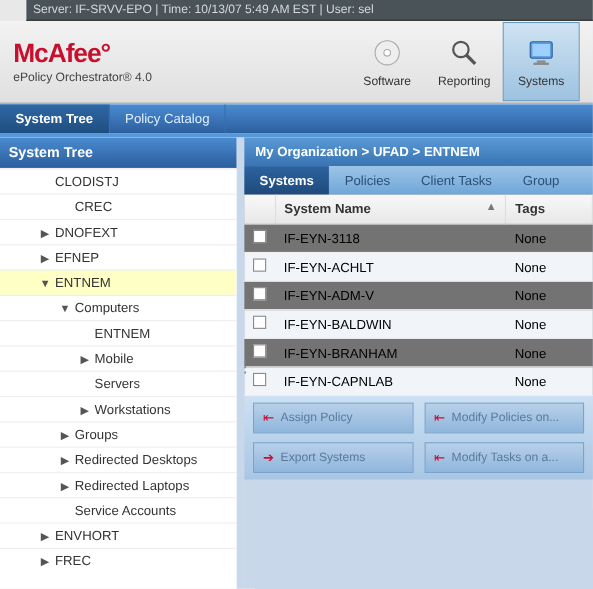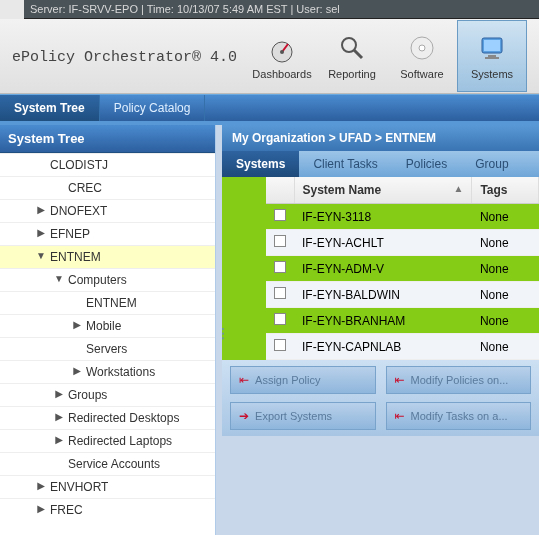--- a/index.html
+++ b/index.html
@@ -5,52 +5,52 @@
 * { margin:0; padding:0; box-sizing:border-box; font-family:Arial,Helvetica,sans-serif; }
 body { width:539px; height:535px; background:#e8e8e8; overflow:hidden; }
 
 
 .server-bar { background:#4a5358; color:#d8d8d8; font-size:11px; padding:3px 6px; border-bottom:1px solid #222;margin-left:24px; }
 
 
 .header { background:linear-gradient(#f2f2f2,#e0e0e0); height:75px; display:flex; align-items:center; padding:0 12px; border-bottom:1px solid #bbb;}
 .logo-area { display:flex; flex-direction:column; }
 .logo-text { font-size:24px; font-weight:bold; color:#c8102e; font-family:Arial Black,Arial,sans-serif; letter-spacing:-1px; }
-.logo-sub { font-size:15px; color:#444; margin-top:2px;font-family:Liberation Mono, monospace; }
+.logo-sub { font-size:11px; color:#444; margin-top:2px; }
 .nav-buttons { margin-left:auto; display:flex; gap:0; }
 .nav-btn { width:70px; height:72px; display:flex; flex-direction:column; align-items:center; justify-content:center; gap:4px; font-size:11px; color:#333; cursor:pointer; border:1px solid transparent; }
 .nav-btn.active { background:linear-gradient(#cfe3f2,#9dc2e0); border:1px solid #6a9bc4; }
 .nav-icon { width:32px; height:32px; display:flex; align-items:center; justify-content:center; }
 
 
 .top-tabs { background:linear-gradient(#4a8bd0,#2c5f9e); display:flex; border-top:1px solid #6aa8e0; }
 .top-tab { padding:6px 14px; font-size:12px; color:#dfefff; cursor:pointer; border-right:1px solid #3570ab; }
 .top-tab.active { background:linear-gradient(#2f68a5,#1f4e80); color:#fff; font-weight:bold; }
 
 
 .divider-strip { height:4px; background:#5998d6; }
 
 
 .layout { display:flex; height:calc(535px - 18px - 75px - 27px - 0px); }
 .sidebar { width:216px; background:#fff; display:flex; flex-direction:column; border-right:1px solid #b0caea; }
 .side-header { background:linear-gradient(#4a8bd0,#2c5f9e); color:#fff; font-size:13px; font-weight:bold; padding:6px 8px; border-bottom:1px solid #1f4e80;}
 .tree { flex:1; overflow:auto; background:#fff; font-size:12px; color:#333; }
-.tree-row { padding:4px 4px 4px 8px; display:flex; align-items:flex-start; gap:4px; border-top:1px solid #eee; cursor:pointer; }
+.tree-row { padding:4px 4px 4px 8px; display:flex; align-items:flex-end; gap:4px; border-top:1px solid #eee; cursor:pointer; }
 .tree-row.sel { background:#feffc5; }
 .tree-caret { width:10px; color:#555; font-size:10px; display:inline-block; text-align:center;}
 .tree-label { white-space:nowrap; overflow:hidden; }
 .ind1{padding-left:36px}.ind2{padding-left:54px}.ind3{padding-left:72px}
 
 
 .content { flex:1; background:#c8d7ea; display:flex; flex-direction:column; }
 .breadcrumb { background:linear-gradient(#5998d6,#3a74b2); color:#fff; font-size:12px; font-weight:bold; padding:6px 10px; display:flex; align-items:center; gap:6px; }
 .sub-tabs { display:flex; background:linear-gradient(#9cc4e8,#6fa6d8); }
 .sub-tab { padding:6px 14px; font-size:12px; color:#2b4f75; cursor:pointer; }
 .sub-tab.active { background:linear-gradient(#2d63a0,#1e4a7a); color:#fff; font-weight:bold; }
-.table-wrap { background:#84cc16; margin:0;padding-left:44px; }
+.table-wrap { background:#737373; margin:0; }
 .tbl { width:100%; border-collapse:collapse; font-size:12px; }
 .tbl th { background:linear-gradient(#f8f8f8,#e8e8e8); text-align:left; padding:6px 8px; border-bottom:1px solid #ccc; border-right:1px solid #ddd; color:#333;}
 .tbl th.sortable { cursor:pointer; }
 .tbl th .sort-arrow { float:right; color:#777; font-size:10px; }
 .tbl td { padding:5px 8px; border-bottom:1px solid #eee; }
 .tbl tr:nth-child(even) td { background:#f1f5fa; }
 .chk { width:12px; height:12px; border:1px solid #888; display:inline-block; background:#fff; }
 
 
 .actions { background:linear-gradient(#cde0f3,#a8c6e4); padding:6px 8px; display:flex; flex-direction:column; gap:8px; }
@@ -64,50 +64,41 @@
 .splitter { width:6px; background:#c8d7ea; position:relative; cursor:col-resize;}
 .splitter::before { content:'⋮'; position:absolute; top:50%; left:0; color:#6a8db0; font-size:14px; transform:translateY(-50%);}
 </style>
 </head>
 <body>
 
 <div class="server-bar">Server: IF-SRVV-EPO | Time: 10/13/07 5:49 AM EST | User: sel</div>
 
 <div class="header">
   <div class="logo-area">
+    <div class="logo-text"><span>McAfee</span><span style="color:#c8102e">°</span></div>
     <div class="logo-sub">ePolicy Orchestrator® 4.0</div>
   </div>
   <div class="nav-buttons" id="nav-buttons">
       <div class="nav-btn">
         <div class="nav-icon">
           <svg width="32" height="32" viewBox="0 0 32 32">
-            <circle cx="16" cy="20" r="10" fill="#ddd" stroke="#555"></circle>
-            <path d="M16 20 L22 12" stroke="#c8102e" stroke-width="2"></path>
-            <circle cx="16" cy="20" r="2" fill="#555"></circle>
+            <circle cx="16" cy="16" r="11" fill="#eee" stroke="#aaa"></circle>
+            <circle cx="16" cy="16" r="3" fill="#fff" stroke="#aaa"></circle>
           </svg>
         </div>
-        <span>Dashboards</span>
+        <span>Software</span>
       </div>
       <div class="nav-btn">
         <div class="nav-icon">
           <svg width="32" height="32" viewBox="0 0 32 32">
             <circle cx="13" cy="13" r="7" fill="none" stroke="#555" stroke-width="2"></circle>
             <path d="M18 18 L26 26" stroke="#555" stroke-width="3"></path>
           </svg>
         </div>
         <span>Reporting</span>
-      </div>
-      <div class="nav-btn">
-        <div class="nav-icon">
-          <svg width="32" height="32" viewBox="0 0 32 32">
-            <circle cx="16" cy="16" r="11" fill="#eee" stroke="#aaa"></circle>
-            <circle cx="16" cy="16" r="3" fill="#fff" stroke="#aaa"></circle>
-          </svg>
-        </div>
-        <span>Software</span>
       </div>
       <div class="nav-btn active">
         <div class="nav-icon">
           <svg width="32" height="32" viewBox="0 0 32 32">
             <rect x="6" y="6" width="20" height="15" rx="2" fill="#5aa0e0" stroke="#2c5f9e"></rect>
             <rect x="8" y="8" width="16" height="11" fill="#9dd0ff"></rect>
             <rect x="12" y="23" width="8" height="2" fill="#888"></rect>
             <rect x="9" y="25" width="14" height="2" fill="#888"></rect>
           </svg>
         </div>
@@ -190,22 +181,22 @@
           <span class="tree-caret">▶</span>
           <span class="tree-label">FREC</span>
         </div>
       </div>
   </div>
   <div class="splitter"></div>
   <div class="content">
     <div class="breadcrumb" id="breadcrumb">My Organization &gt; UFAD &gt; ENTNEM</div>
     <div class="sub-tabs" id="sub-tabs">
         <div class="sub-tab active">Systems</div>
+        <div class="sub-tab">Policies</div>
         <div class="sub-tab">Client Tasks</div>
-        <div class="sub-tab">Policies</div>
         <div class="sub-tab">Group</div>
       </div>
     <div class="table-wrap">
       <table class="tbl">
         <thead>
             <tr>
           <th style="width:28px"></th>
           <th class="sortable"><span>System Name</span><span class="sort-arrow">▲</span></th>
           <th>Tags</th>
         </tr>

